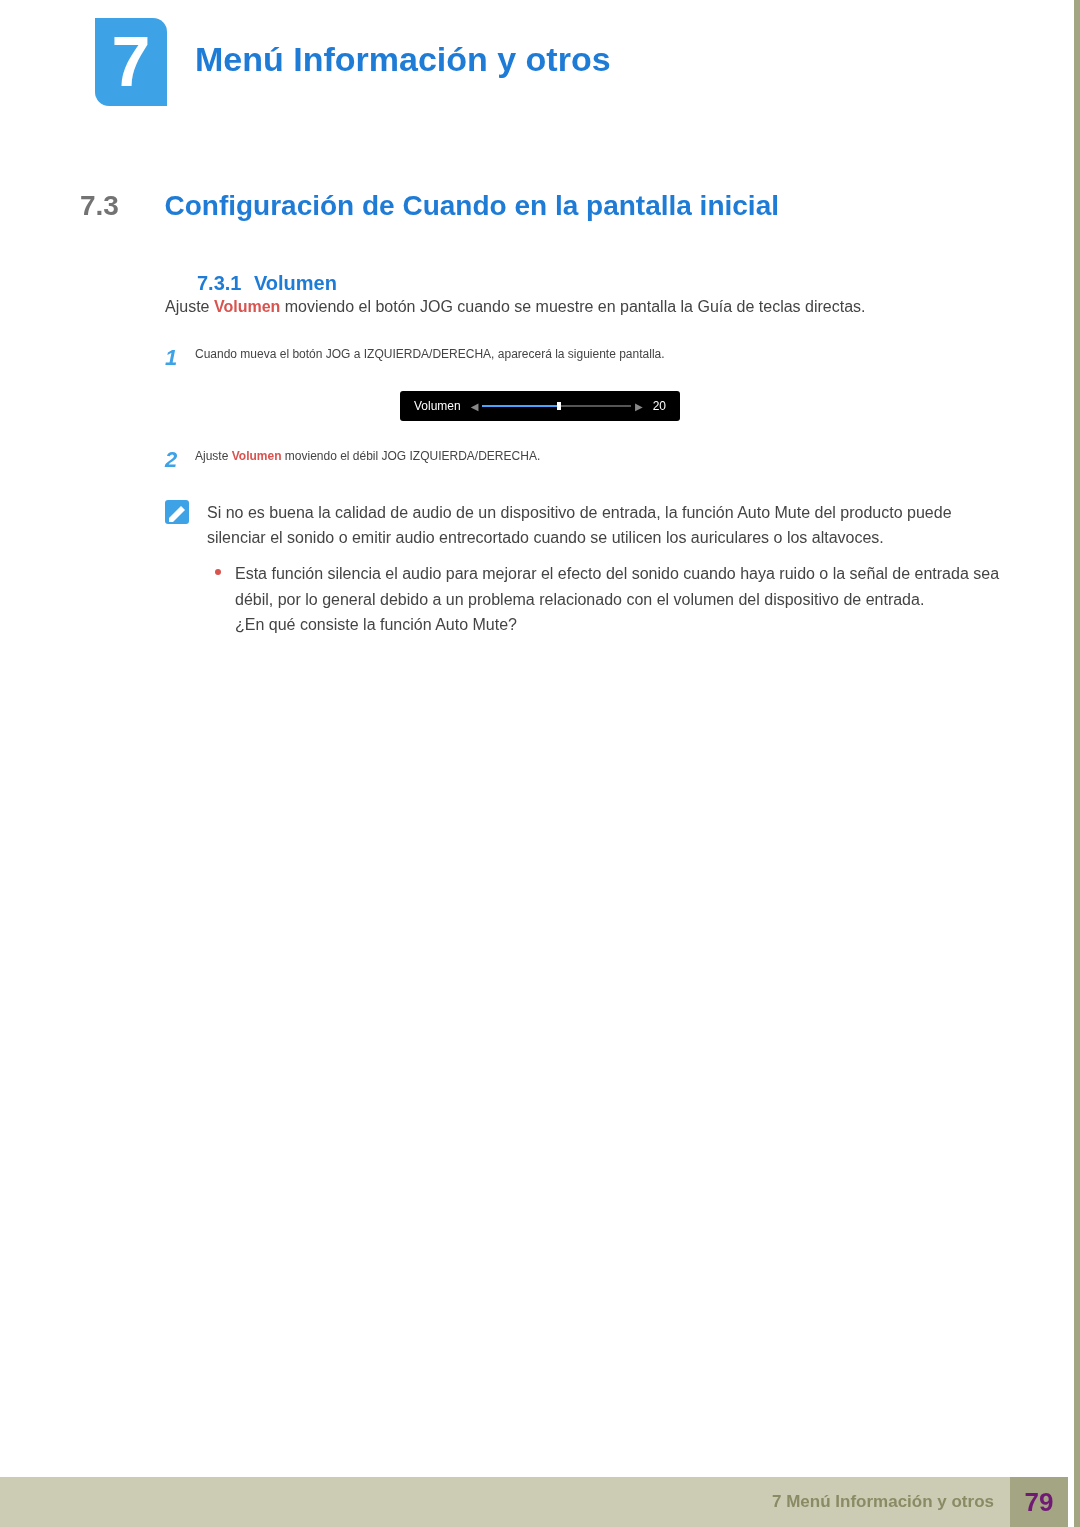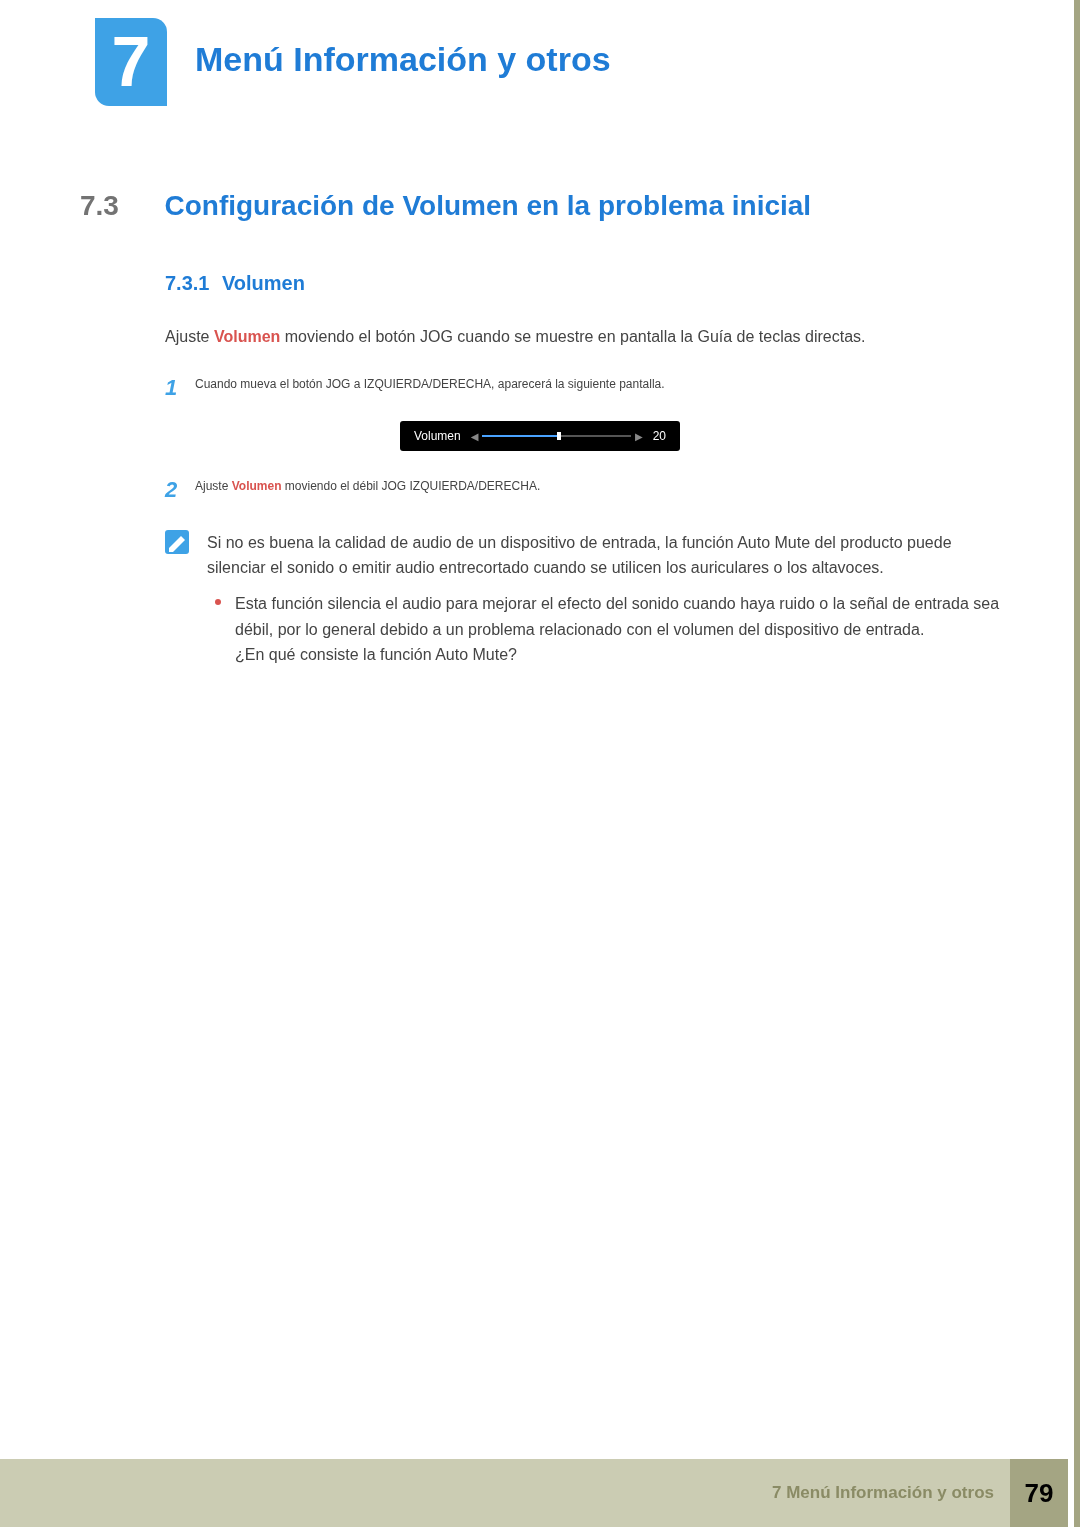--- a/index.html
+++ b/index.html
@@ -66,30 +66,30 @@
   }
   .subsection {
     margin-top: 50px;
     margin-left: 85px;
   }
   .sub-num {
     font-size: 20px;
     font-weight: 700;
     color: #1f7cd6;
     display: inline-block;
+    margin-left: 32px;
   }
   .sub-title {
     font-size: 20px;
     font-weight: 700;
     color: #1f7cd6;
     display: inline;
     margin-left: 8px;
   }
   .intro {
-    margin-top: 30px;
     margin-left: 85px;
     font-size: 16px;
     line-height: 1.5;
     color: #444;
   }
   .intro em {
     font-style: normal;
     font-weight: 700;
     color: #d9534f;
   }
@@ -196,60 +196,60 @@
   .sub-bullet-text {
     font-size: 16px;
     line-height: 1.6;
     color: #444;
   }
   .footer {
     position: absolute;
     bottom: 0;
     left: 0;
     right: 6px;
-    height: 68px;
+    height: 50px;
     background: #cbccb3;
     display: flex;
     align-items: stretch;
     justify-content: flex-end;
     padding-left: 44px;
   }
   .footer-title {
     font-size: 17px;
     font-weight: 700;
     color: #8a8b65;
     display: flex;
     align-items: center;
     padding-right: 16px;
   }
   .footer-page {
     width: 58px;
     background: #a4a583;
-    color: #000000;
+    color: #701a75;
     font-size: 26px;
     font-weight: 700;
     display: flex;
     align-items: center;
     justify-content: center;
   }
 </style>
 </head>
 <body>
 
 <div class="page-inner">
 
   <div class="chapter-tab">
     <span>7</span>
   </div>
   <div class="chapter-title">Menú Información y otros</div>
 
   <div class="section">
     <div>
       <span class="section-num">7.3</span>
-      <span class="section-title">Configuración de Volumen en la problema inicial</span>
+      <span class="section-title">Configuración de Cuando en la pantalla inicial</span>
     </div>
 
     <div class="subsection">
       <span class="sub-num">7.3.1</span>
       <span class="sub-title">Volumen</span>
     </div>
 
     <p class="intro">
       <span>Ajuste </span><em>Volumen</em><span> moviendo el botón JOG cuando se muestre en pantalla la Guía de teclas directas.</span>
     </p>

